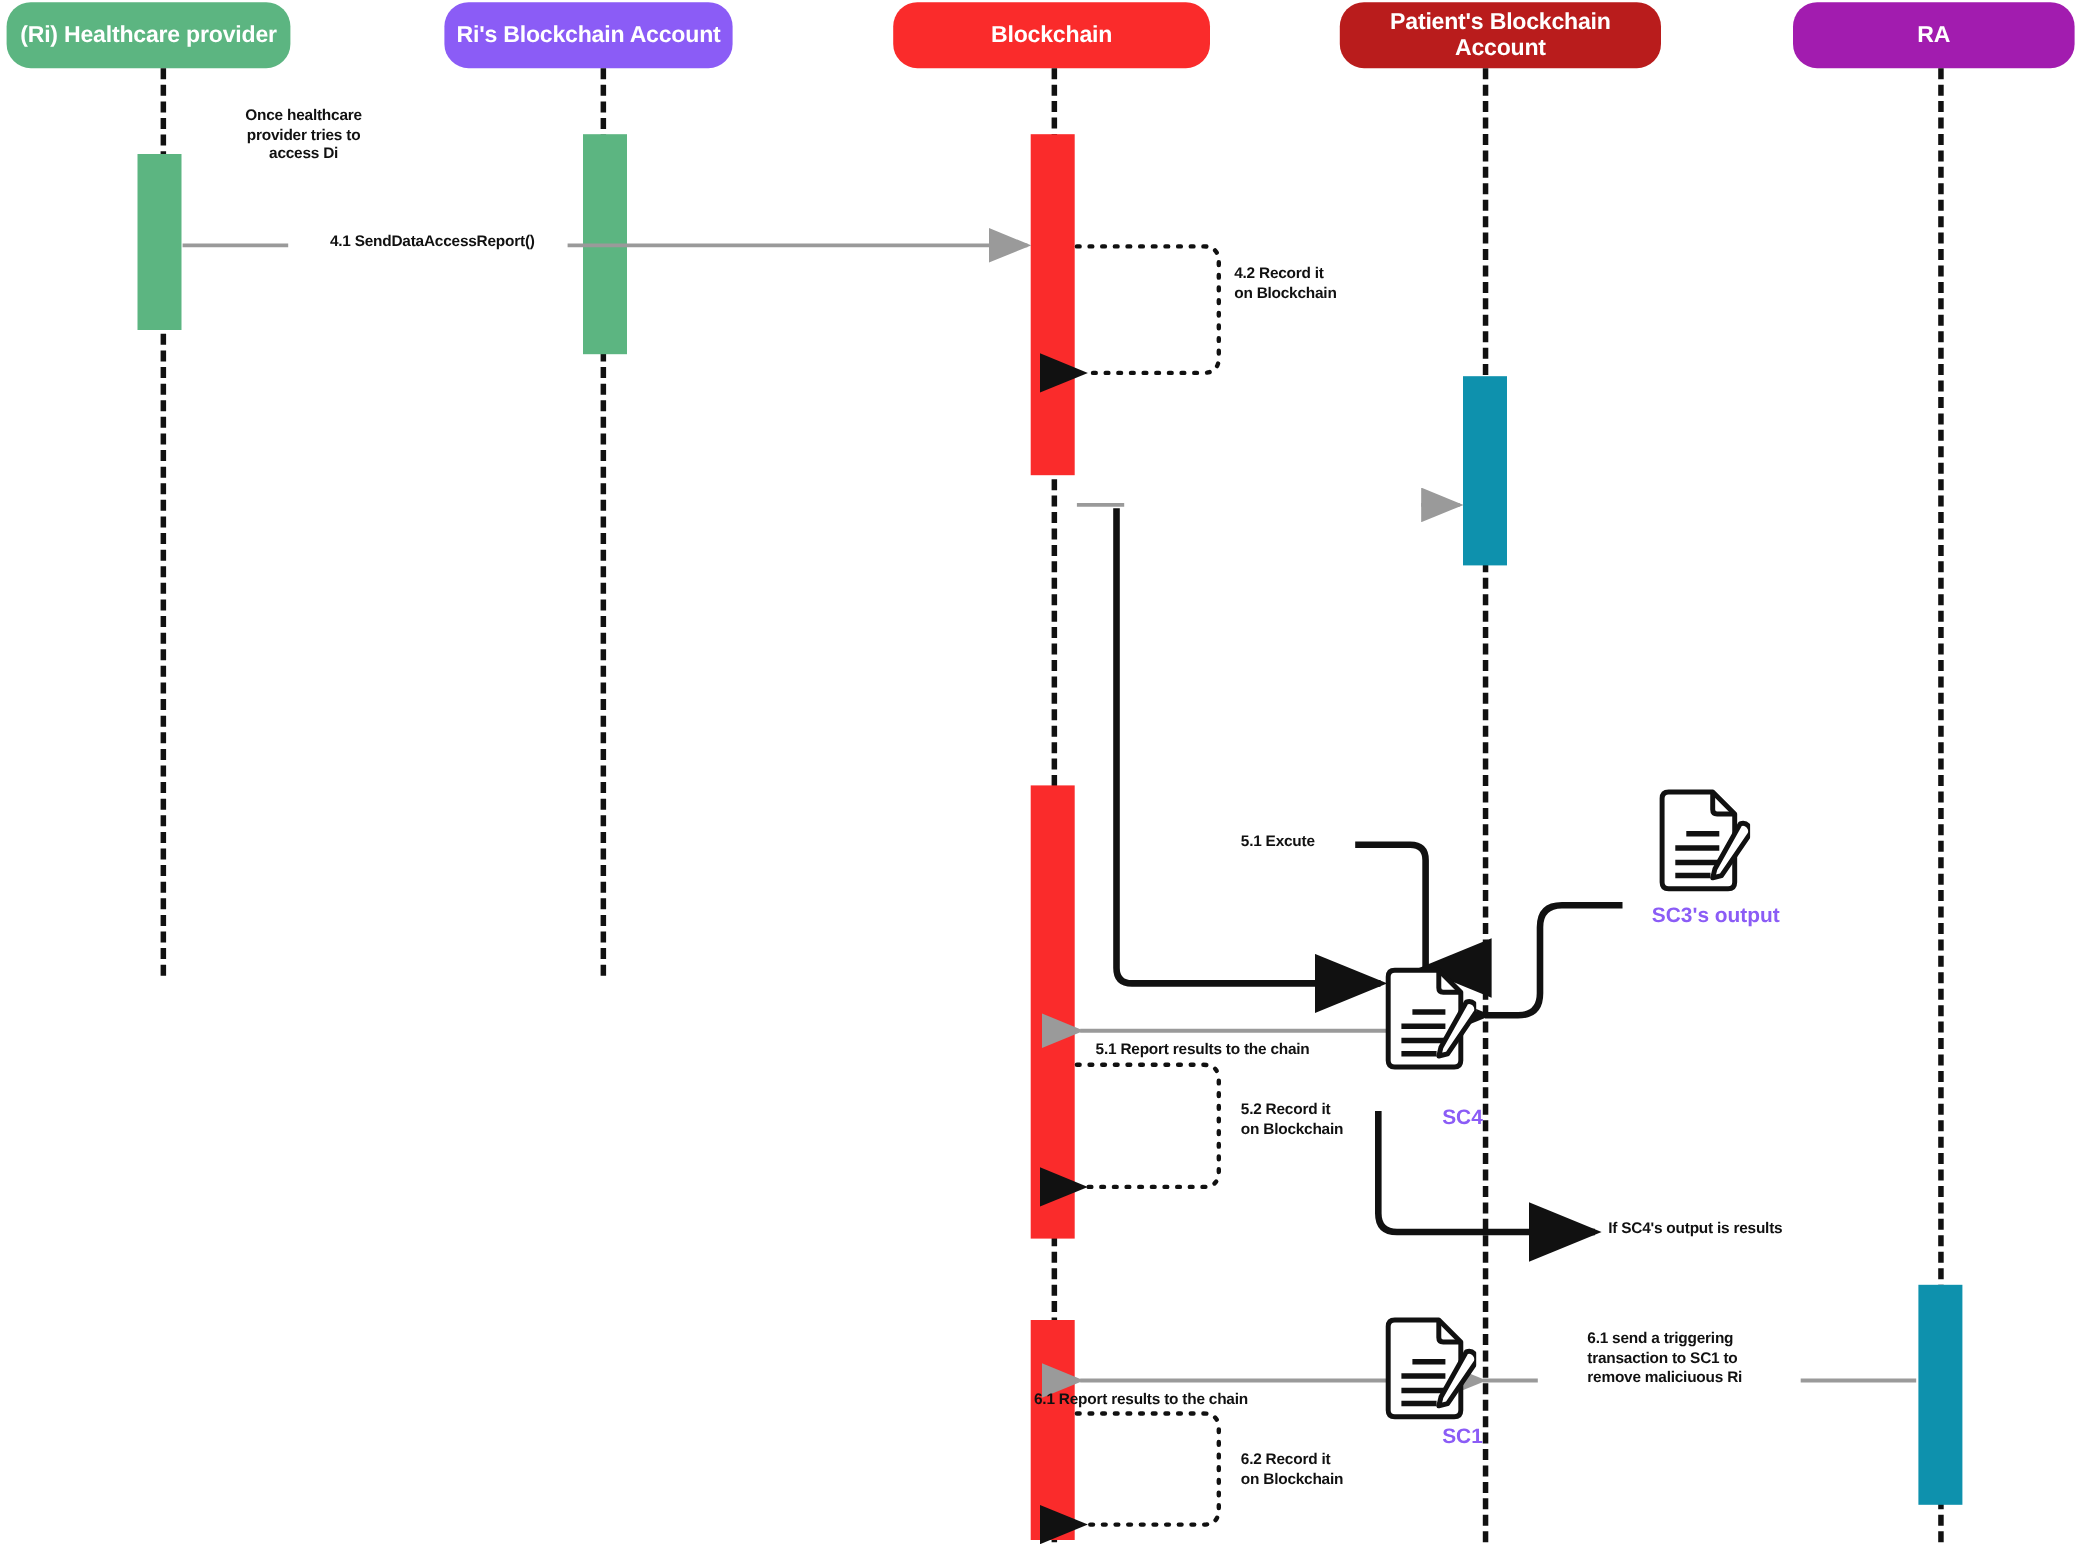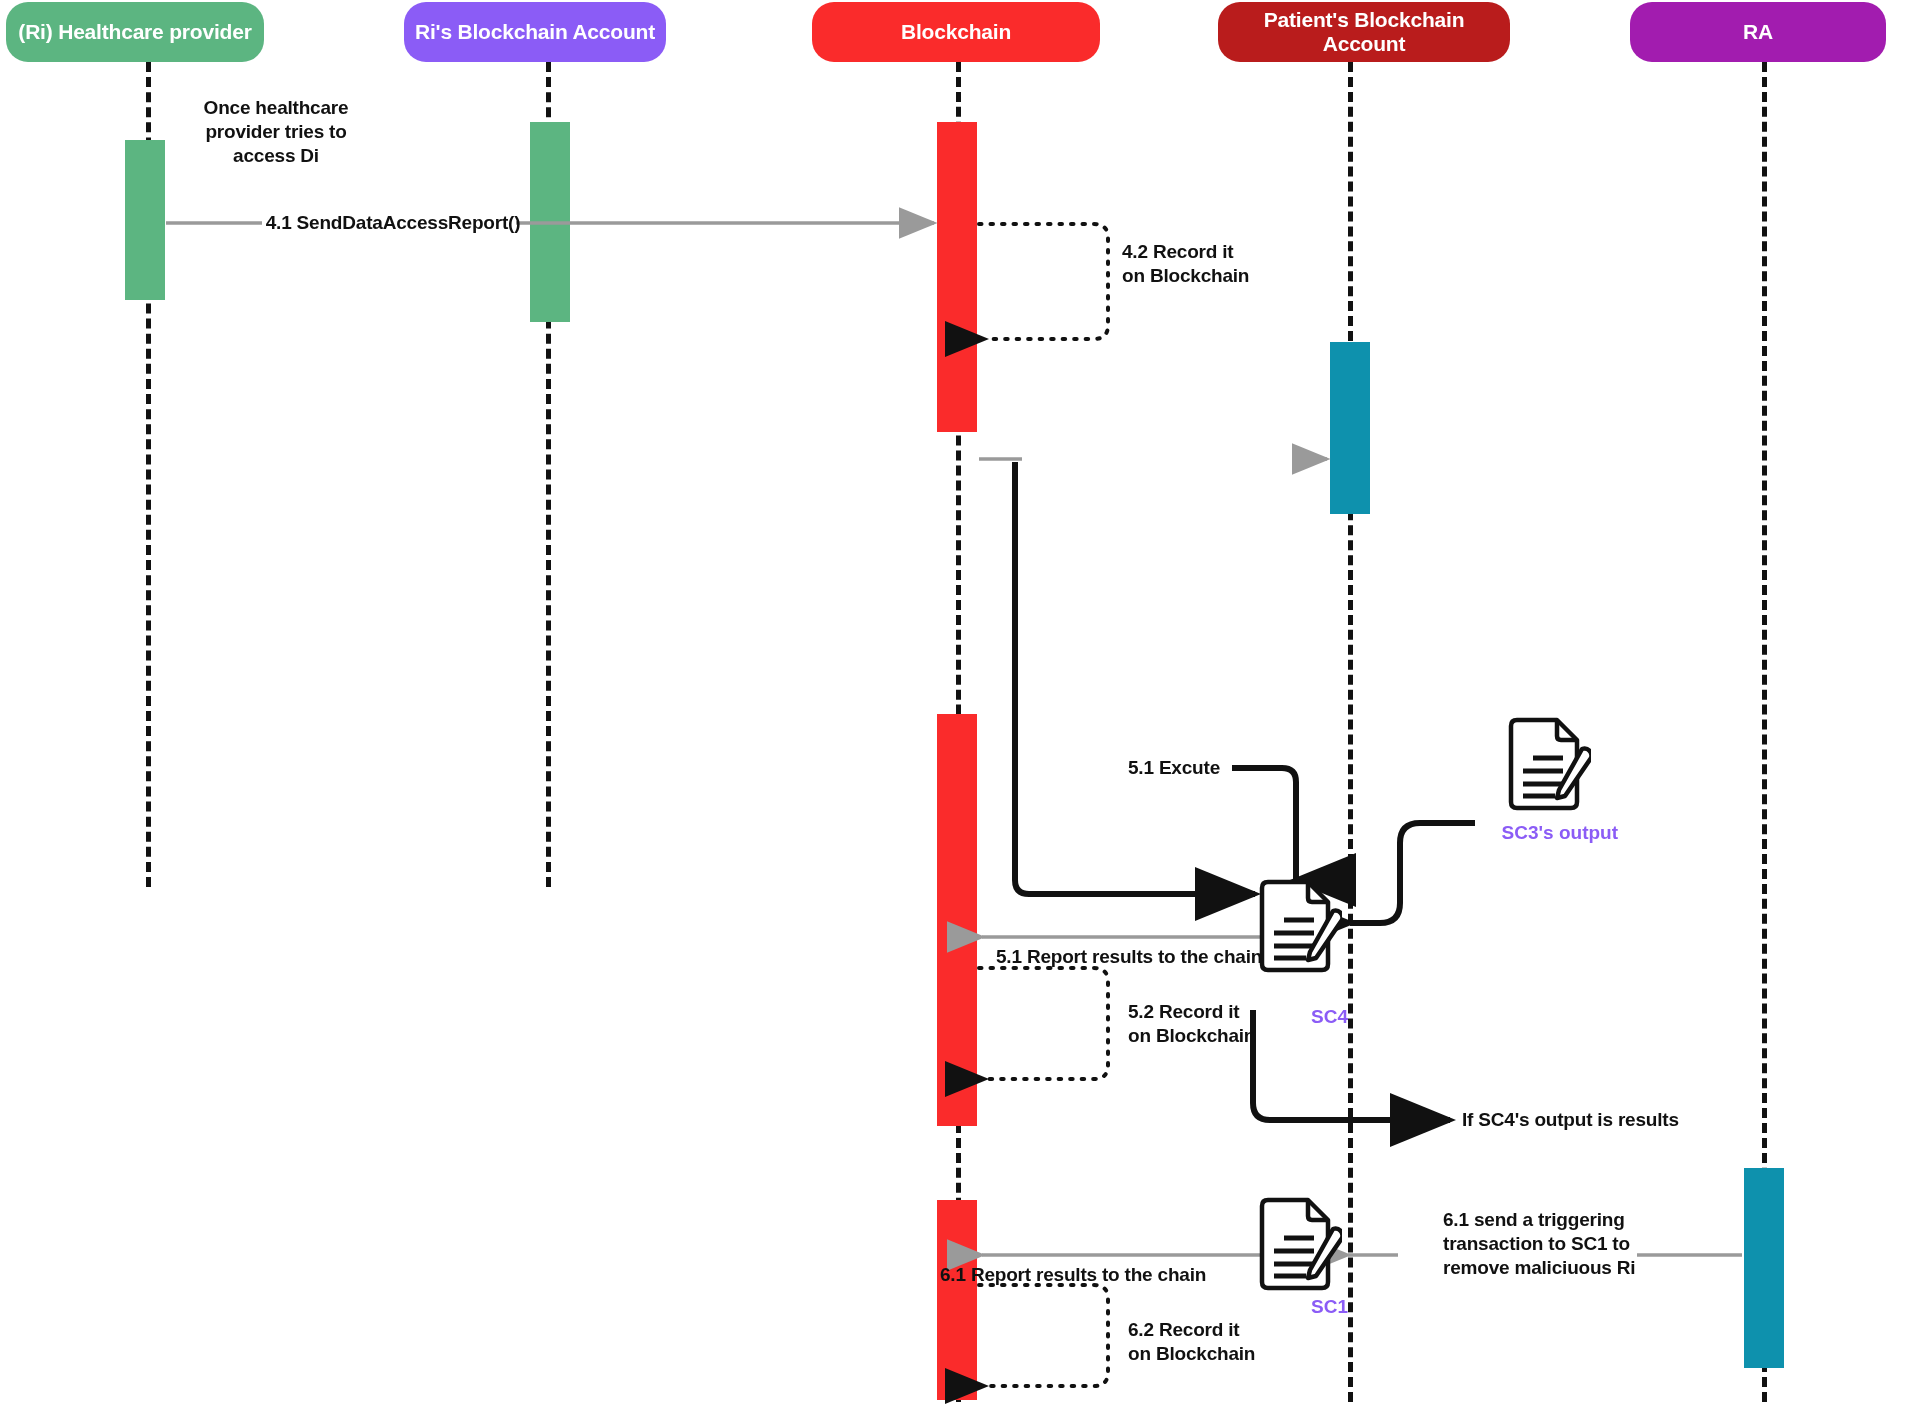--- a/index.html
+++ b/index.html
@@ -7,21 +7,21 @@
   #canvas{position:relative;width:1905px;height:1404px;background:#ffffff;overflow:hidden;}
   .actor-box{
     position:absolute;display:flex;align-items:center;justify-content:center;
     text-align:center;border-radius:22px;color:#ffffff;font-weight:bold;
     font-size:21px;line-height:1.15;padding:4px 10px;box-sizing:border-box;
     letter-spacing:-0.2px;
   }
   .lifeline{position:absolute;width:0;border-left:5px dashed #111111;}
   .activation{position:absolute;}
   .lbl{
-    position:absolute;font-weight:bold;color:#111111;font-size:19px;
+    position:absolute;font-weight:bold;color:#111111;font-size:14px;
     line-height:1.25;letter-spacing:-0.2px;white-space:pre-line;
   }
   .lbl.center{text-align:center;}
   .doc-label{position:absolute;font-weight:bold;font-size:19px;color:#8b5cf6;text-align:right;}
   svg.overlay{position:absolute;left:0;top:0;width:1905px;height:1404px;pointer-events:none;}
   .doc-icon{position:absolute;}
 </style>
 </head>
 <body>
 

